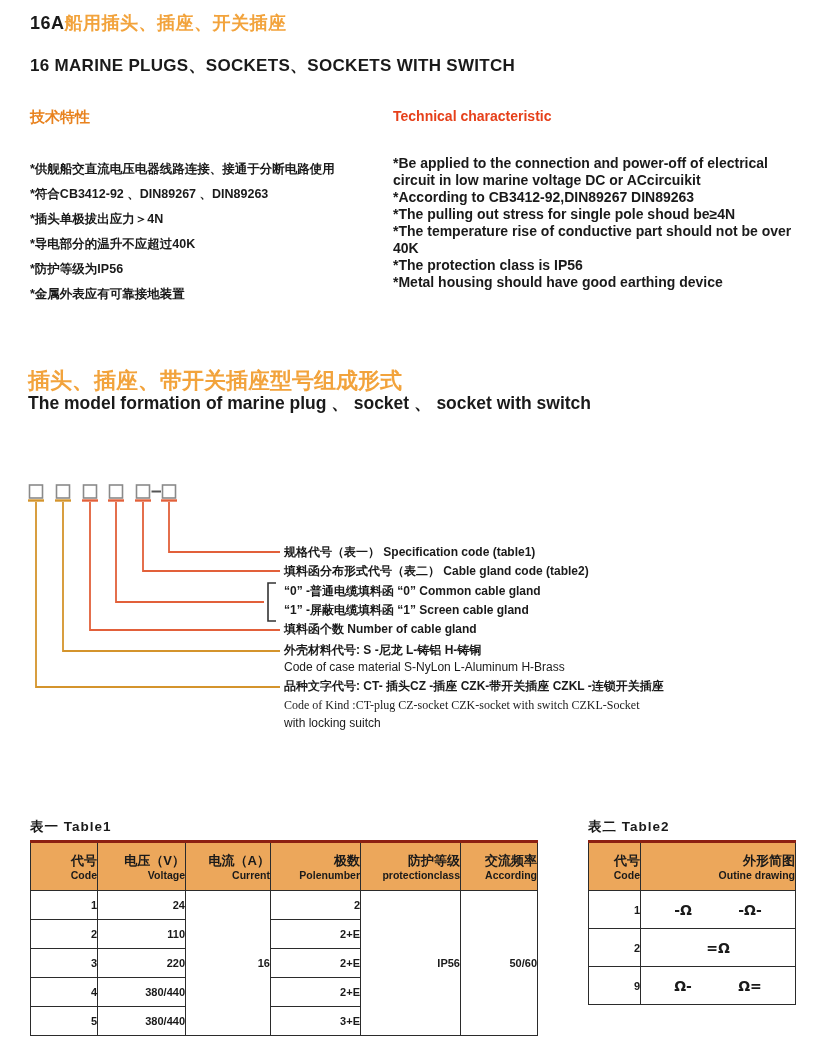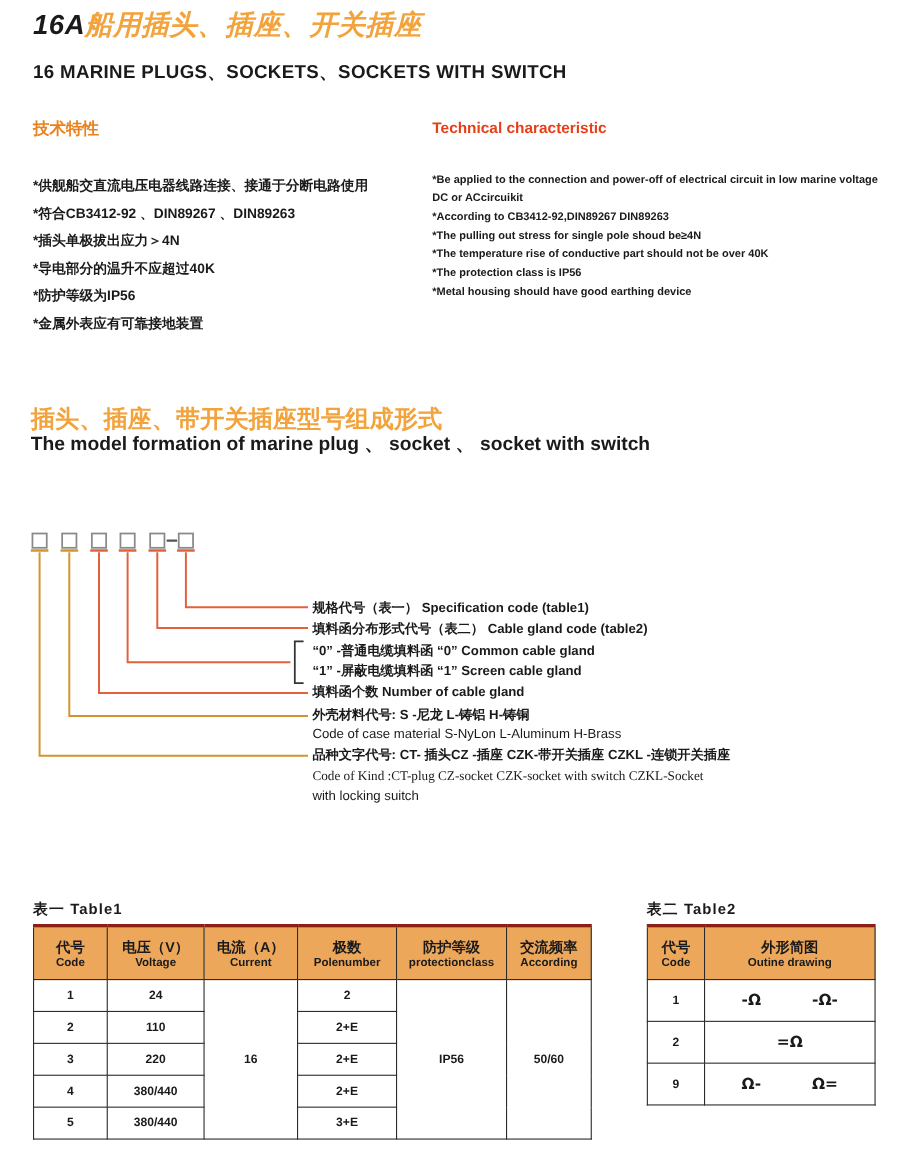--- a/index.html
+++ b/index.html
@@ -2,52 +2,52 @@
 <html style="--accent-orange: #F2A33C; --heading-orange: #E8821E; --heading-red: #E6401A; --line-red: #E2603A; --line-gold: #D4942C; --table-header-bg: #ECA75B; --table-top-border: #8C2012;"><head>
 <meta charset="utf-8">
 <style>
   html,body{margin:0;padding:0;background:#ffffff;}
   .page{
     position:relative;width:830px;height:1064px;background:#fff;overflow:hidden;
     font-family:"Liberation Sans","DejaVu Sans",sans-serif;color:#1a1a1a;
   }
   
   .hdr{position:absolute;left:30px;top:10px;}
-  .hdr .t1{font-size:25px;font-weight:bold;line-height:27px;letter-spacing:.5px;font-style:italic;}
+  .hdr .t1{font-size:18px;font-weight:bold;line-height:27px;letter-spacing:.5px;}
   .hdr .t1 .zh{color:var(--accent-orange,#F2A33C);}
   .hdr .t2{font-size:17px;font-weight:bold;letter-spacing:.3px;margin-top:17px;}
   
   .tech-zh{position:absolute;left:30px;top:108px;width:360px;}
   .tech-zh h3{margin:0;font-size:15px;font-weight:bold;color:var(--heading-orange,#E8821E);}
   .tech-zh .items{margin-top:30px;}
   .tech-zh .item{font-size:12.5px;font-weight:bold;line-height:25px;white-space:nowrap;}
   .tech-en{position:absolute;left:393px;top:108px;width:414px;}
   .tech-en h3{margin:0;font-size:14px;font-weight:bold;color:var(--heading-red,#E6401A);}
   .tech-en .items{margin-top:31px;}
-  .tech-en .item{font-size:10px;font-weight:600;line-height:17px;}
+  .tech-en .item{font-size:14px;font-weight:600;line-height:17px;}
   
   .sec2{position:absolute;left:28px;top:369px;}
   .sec2 .zh{font-size:22px;font-weight:bold;color:var(--accent-orange,#F2A33C);line-height:24px;}
   .sec2 .en{font-size:17.5px;font-weight:bold;line-height:21px;}
   
   .diagram{position:absolute;left:0;top:483px;width:691px;height:260px;}
   .diagram svg{position:absolute;left:0;top:0;}
   .dlabel{position:absolute;left:284px;font-size:12px;font-weight:bold;white-space:nowrap;line-height:15px;}
   .dlabel.en{font-weight:500;}
   .dl-spec{top:62px;}   .dl-glandcode{top:81px;}
   .dl-g0{top:101px;}    .dl-g1{top:120px;}
   .dl-count{top:139px;text-align:center;} .dl-mat{top:160px;} .dl-mat-en{top:177px;}
   .dl-kind{top:196px;}  .dl-kind-en{top:215px;font-family:Liberation Serif, serif;} .dl-kind-en2{top:233px;}
   
   .tcap{position:absolute;font-size:13.5px;font-weight:bold;letter-spacing:1px;}
   .cap1{left:30px;top:818px;} .cap2{left:588px;top:818px;}
   table{border-collapse:collapse;position:absolute;background:#fff;}
   .t1{left:30px;top:840px;}
   .t2{left:588px;top:840px;}
-  th,td{border:1.6px solid #2b2b2b;text-align:center;vertical-align:middle;padding:0;}
+  th,td{border:1.6px solid #2b2b2b;text-align:right;vertical-align:middle;padding:0;}
   thead th{
     background:var(--table-header-bg,#ECA75B);
     border-top:3px solid var(--table-top-border,#8C2012);
     height:47px;
   }
   th .zh{display:block;font-size:13px;font-weight:bold;line-height:17px;}
   th .en{display:block;font-size:10.5px;font-weight:bold;line-height:13px;}
   .t1 td{height:28px;font-size:11px;font-weight:600;}
   .t2 td{height:37px;font-size:11px;font-weight:600;}
   .draw-cell{padding:0 10px;}

